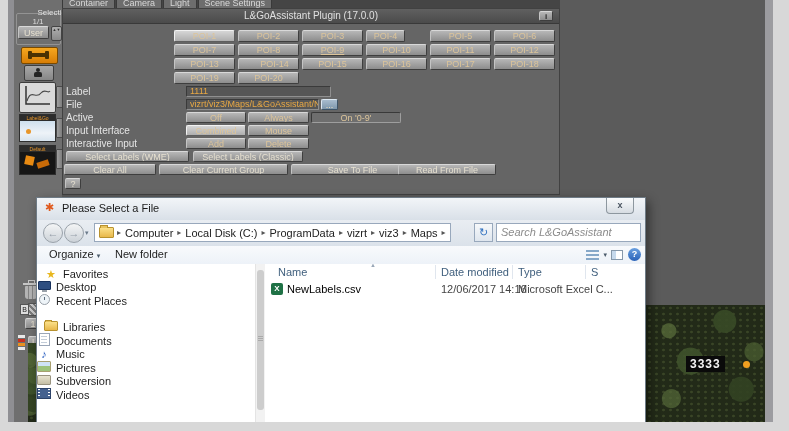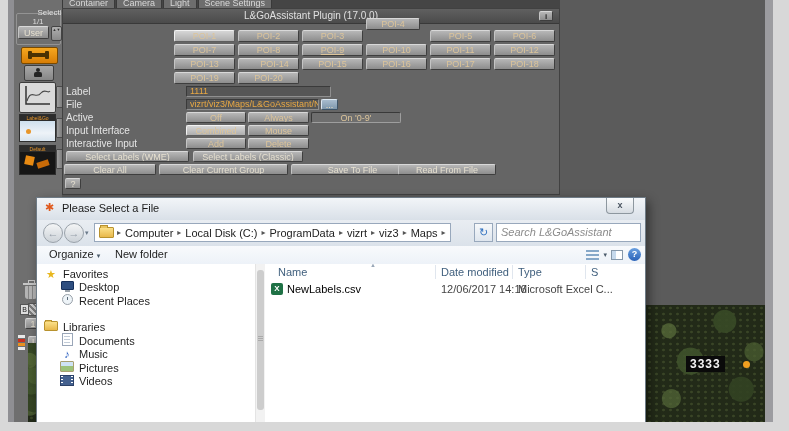--- a/index.html
+++ b/index.html
@@ -123,21 +123,21 @@
   .ddrop{font-size:7px;color:#4a5a6a;}
   .i-views{position:absolute;right:46px;top:4px;width:13px;height:10px;background:repeating-linear-gradient(#86a8c8 0 2px,rgba(0,0,0,0) 2px 4px);}
   .viewsdrop{position:absolute;right:38px;top:5px;font-size:7px;color:#4a5a6a;}
   .i-pane{position:absolute;right:22px;top:4px;width:12px;height:10px;box-sizing:border-box;border:1px solid #8698aa;background:linear-gradient(90deg,#c6d9ec 0 4px,#fff 4px);}
   .i-help{position:absolute;right:4px;top:2px;width:13px;height:13px;border-radius:50%;background:linear-gradient(#6aa0e0,#2a62b8);
           color:#fff;font-weight:bold;font-size:9px;line-height:13px;text-align:center;}
   .dcontent{position:absolute;left:0;top:66px;right:0;bottom:0;background:#fff;overflow:hidden;}
   .navpane{position:absolute;left:0;top:0;bottom:0;width:218px;padding-top:3px;box-sizing:border-box;}
   .drow{height:13.5px;display:flex;align-items:center;font-size:11px;color:#1e1e1e;}
   .drow.group{padding-left:7px;}
-  .drow.item{padding-left:23px;}
+  .drow.item{}
   .nspace{height:13px;}
   .nicon{display:inline-block;position:relative;width:14px;margin-right:5px;flex:0 0 14px;text-align:center;}
   .i-star{color:#e8b71e;font-size:11px;line-height:11px;}
   .i-desktop{display:inline-block;width:11px;height:7px;background:#2e4e80;border:1px solid #16305c;border-radius:1px;position:relative;top:-1px;}
   .i-desktop:after{content:"";position:absolute;left:3px;bottom:-3px;width:5px;height:2px;background:#9aa2aa;}
   .minifolder{display:inline-block;position:relative;width:12px;height:8px;background:linear-gradient(#fbe089,#e8b84b);border:1px solid #b8922e;border-radius:1px;}
   .minifolder:before{content:"";position:absolute;left:0;top:-2px;width:5px;height:1px;background:#e8c35c;border:1px solid #b8922e;border-bottom:none;}
   .dlarrow{position:absolute;right:-3px;bottom:-2px;width:7px;height:7px;background:#2f6fd0;border-radius:50%;color:#fff;font-size:5px;line-height:7px;text-align:center;}
   .i-recent{display:inline-block;width:9px;height:9px;border:1px solid #98a0a8;border-radius:50%;background:#eef4f8;position:relative;}
   .i-recent:after{content:"";position:absolute;left:4px;top:2px;width:1px;height:3px;background:#5a6a7a;}
@@ -223,21 +223,21 @@
     <div class="tab">Container</div><div class="tab">Camera</div><div class="tab">Light</div><div class="tab">Scene Settings</div>
   </div>
 
   <div class="panel">
     <div class="ptitle">L&amp;GoAssistant Plugin (17.0.0)</div>
     <div class="vbtn ibtn">i</div>
 
     <div class="vbtn amber pbtn sel" style="left:111px;top:21px;width:61px;">POI-1</div>
     <div class="vbtn amber pbtn" style="left:175px;top:21px;width:61px;">POI-2</div>
     <div class="vbtn amber pbtn" style="left:239px;top:21px;width:61px;">POI-3</div>
-    <div class="vbtn amber pbtn" style="left:303px;top:9px;width:54px;">POI-4</div>
+    <div class="vbtn amber pbtn" style="left:303px;top:21px;width:39px;">POI-4</div>
     <div class="vbtn amber pbtn" style="left:367px;top:21px;width:61px;">POI-5</div>
     <div class="vbtn amber pbtn" style="left:431px;top:21px;width:61px;">POI-6</div>
     <div class="vbtn amber pbtn" style="left:111px;top:35px;width:61px;">POI-7</div>
     <div class="vbtn amber pbtn" style="left:175px;top:35px;width:61px;">POI-8</div>
     <div class="vbtn amber pbtn" style="left:239px;top:35px;width:61px;text-decoration:underline;">POI-9</div>
     <div class="vbtn amber pbtn" style="left:303px;top:35px;width:61px;">POI-10</div>
     <div class="vbtn amber pbtn" style="left:367px;top:35px;width:61px;">POI-11</div>
     <div class="vbtn amber pbtn" style="left:431px;top:35px;width:61px;">POI-12</div>
     <div class="vbtn amber pbtn" style="left:111px;top:49px;width:61px;">POI-13</div>
     <div class="vbtn amber pbtn" style="left:175px;top:49px;width:61px;padding-left:12px;">POI-14</div>
@@ -349,20 +349,24 @@
               <span class="nicon"><span class="i-doc"></span></span>
               <span>Documents</span>
             </div>
         <div class="drow item">
               <span class="nicon"><span class="i-music">♪</span></span>
               <span>Music</span>
             </div>
         <div class="drow item">
               <span class="nicon"><span class="i-pictures"></span></span>
               <span>Pictures</span>
+            </div>
+        <div class="drow item">
+              <span class="nicon"><span class="i-sub"></span></span>
+              <span>Subversion</span>
             </div>
         <div class="drow item">
               <span class="nicon"><span class="i-videos"></span></span>
               <span>Videos</span>
             </div>
       </div>
       <div class="vscroll">
             <div class="vthumb"></div>
           </div>
       <div class="listpane">

